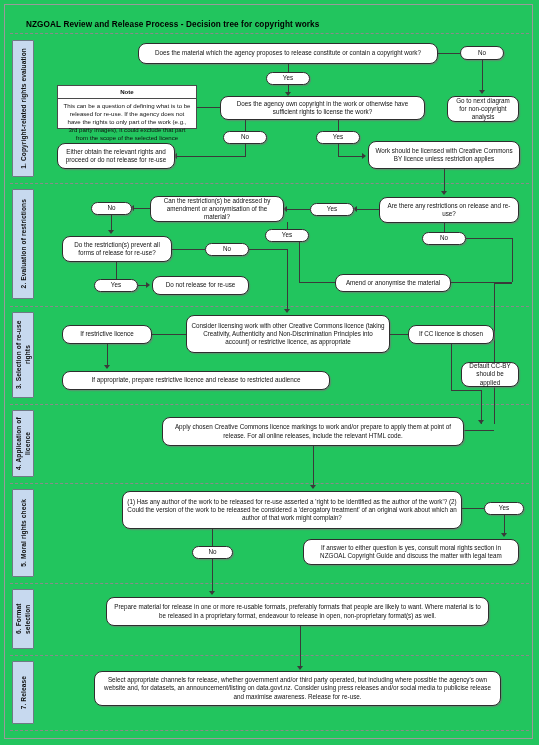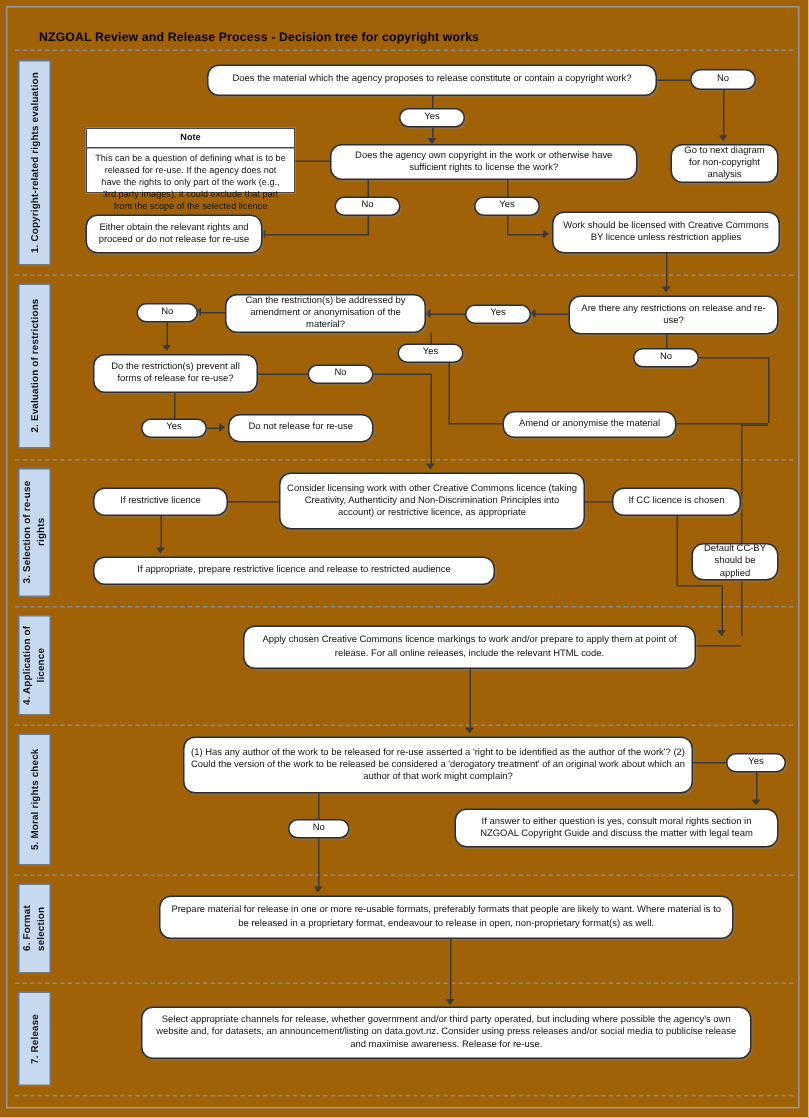--- a/index.html
+++ b/index.html
@@ -1,17 +1,17 @@
 <!DOCTYPE html>
 <html><head>
 <meta charset="utf-8">
 <style>
   html,body{margin:0;padding:0;background:#ffffff;}
   body{font-family:"Liberation Sans",sans-serif;}
-  #page{position:relative;width:539px;height:745px;background:#a16207;overflow:hidden;}
+  #page{position:relative;width:539px;height:745px;background:#22c55e;overflow:hidden;}
   #frame{position:absolute;left:4px;top:4px;width:529px;height:735px;border:1px solid #9a9a9a;box-sizing:border-box;}
   #title{position:absolute;left:26px;top:20px;font-size:8.2px;font-weight:bold;color:#000;letter-spacing:0.1px;white-space:nowrap;}
 
   .divider{position:absolute;left:10px;width:519px;border-top:1px dashed #8a8a8a;height:0;}
 
   .lane{position:absolute;left:12px;width:22px;background:#c7d9ef;border:1px solid #6f7a86;box-sizing:border-box;border-radius:1px;
         display:flex;align-items:center;justify-content:center;}
   .lane span{writing-mode:vertical-rl;transform:rotate(180deg);font-size:6.6px;font-weight:bold;color:#111;
              text-align:center;line-height:9px;letter-spacing:0.1px;}
 

